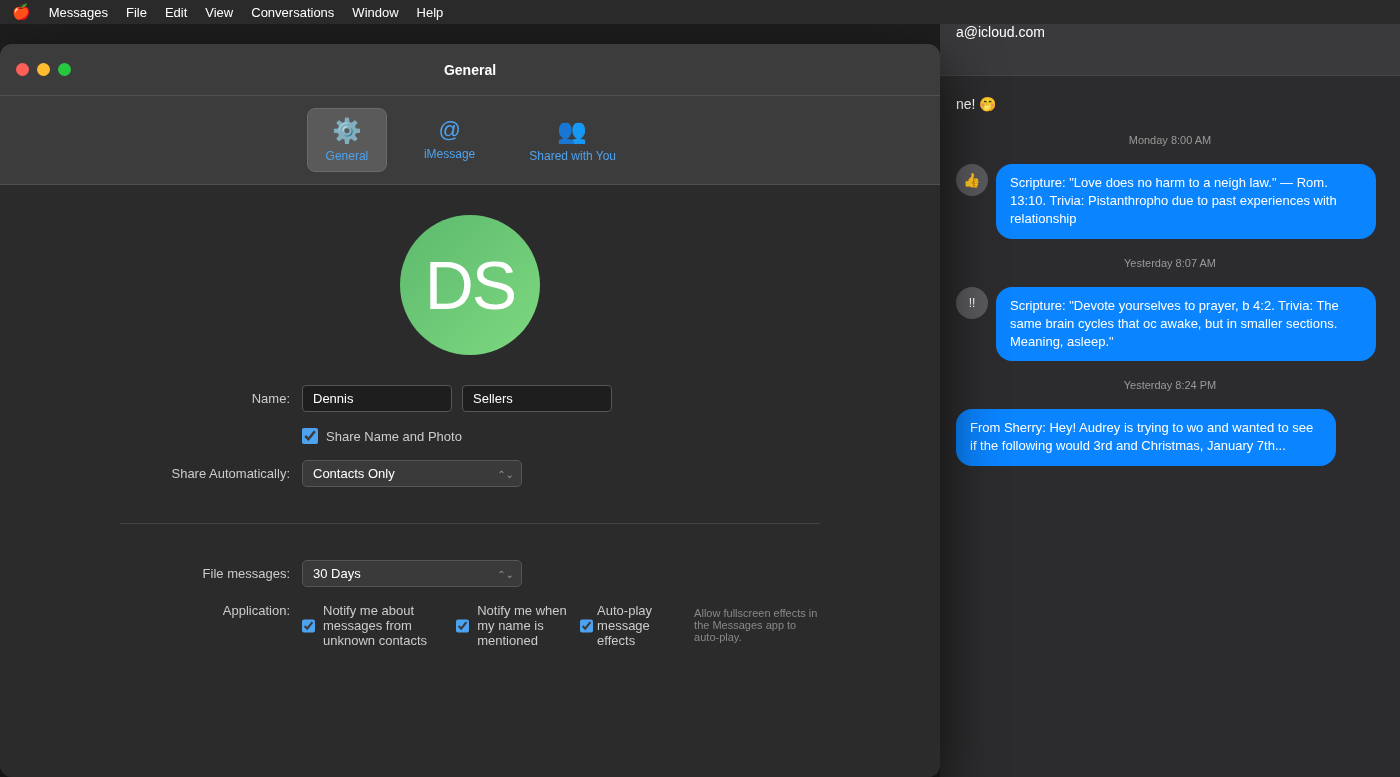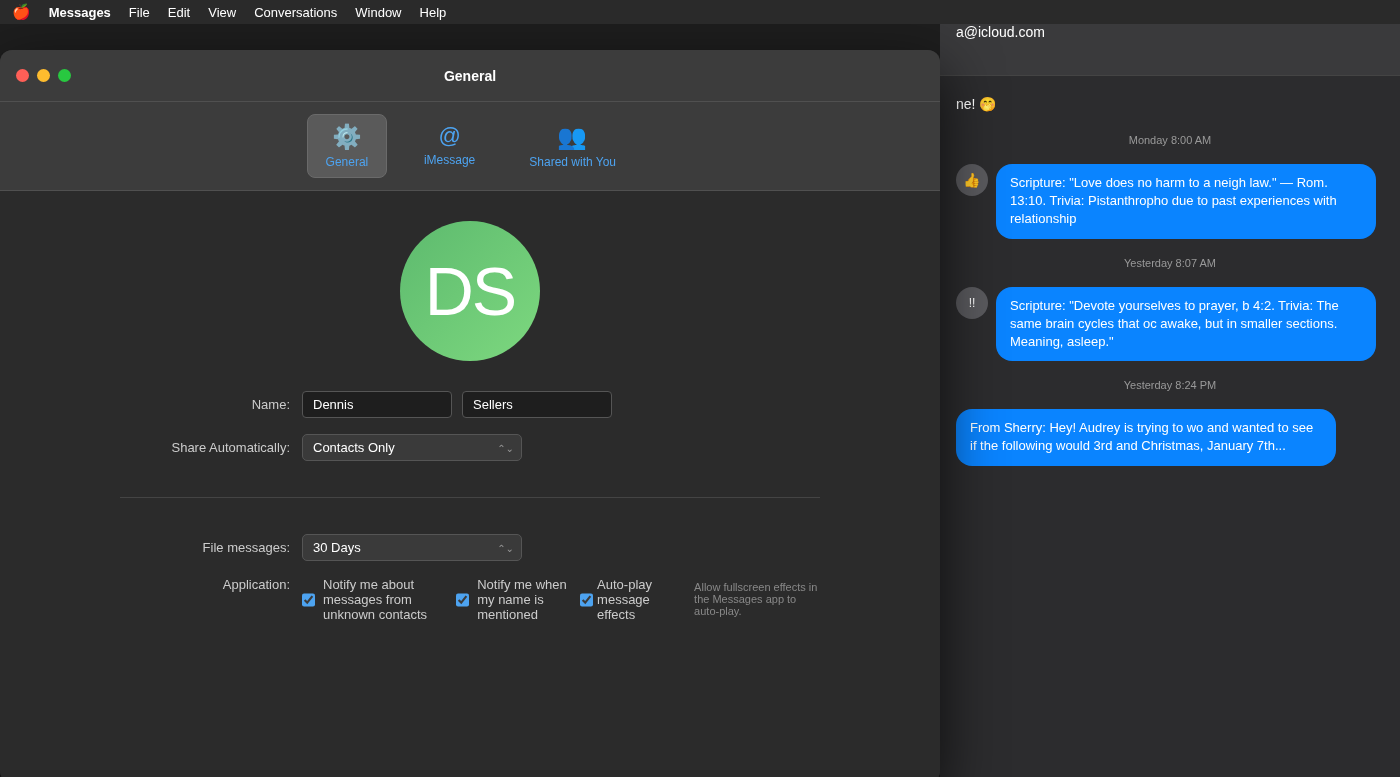--- a/index.html
+++ b/index.html
@@ -24,21 +24,21 @@
       position: absolute;
       top: 0;
       left: 0;
       z-index: 100;
     }
     .menubar-item {
       color: #fff;
       font-size: 13px;
       cursor: pointer;
     }
-    .menubar-item.bold { font-weight: 700; }
+    .menubar-item.bold { font-weight: 400; }
     .apple-logo { font-size: 15px; }
 
     
     .chat-background {
       position: absolute;
       top: 24px;
       left: 940px;
       right: 0;
       bottom: 0;
       background: #2c2c2e;
@@ -99,21 +99,21 @@
     .dialog-overlay {
       position: absolute;
       top: 24px;
       left: 0;
       right: 0;
       bottom: 0;
       background: transparent;
       display: flex;
       align-items: flex-start;
       justify-content: flex-start;
-      padding: 26px 0 0 0;
+      padding: 20px 0 0 0;
     }
 
     
     .prefs-window {
       width: 940px;
       height: 733px;
       background: #2b2b2b;
       border-radius: 12px;
       box-shadow: 0 20px 60px rgba(0,0,0,0.7);
       overflow: hidden;
@@ -390,20 +390,24 @@
       <div class="form-section">
 
         <div class="form-row">
           <span class="form-label">Name:</span>
           <div class="name-inputs">
             <input class="name-input" type="text" value="Dennis" style="">
             <input class="name-input" type="text" value="Sellers" style="">
           </div>
         </div>
 
+        <div class="checkbox-row">
+          <input type="checkbox" checked="" style="">
+          <span class="checkbox-label">Share Name and Photo</span>
+        </div>
 
         <div class="form-row">
           <span class="form-label">Share Automatically:</span>
           <div class="select-wrapper">
             <select class="select-dropdown">
               <option>Contacts Only</option>
               <option>Everyone</option>
               <option>Ask Each Time</option>
             </select>
           </div>

